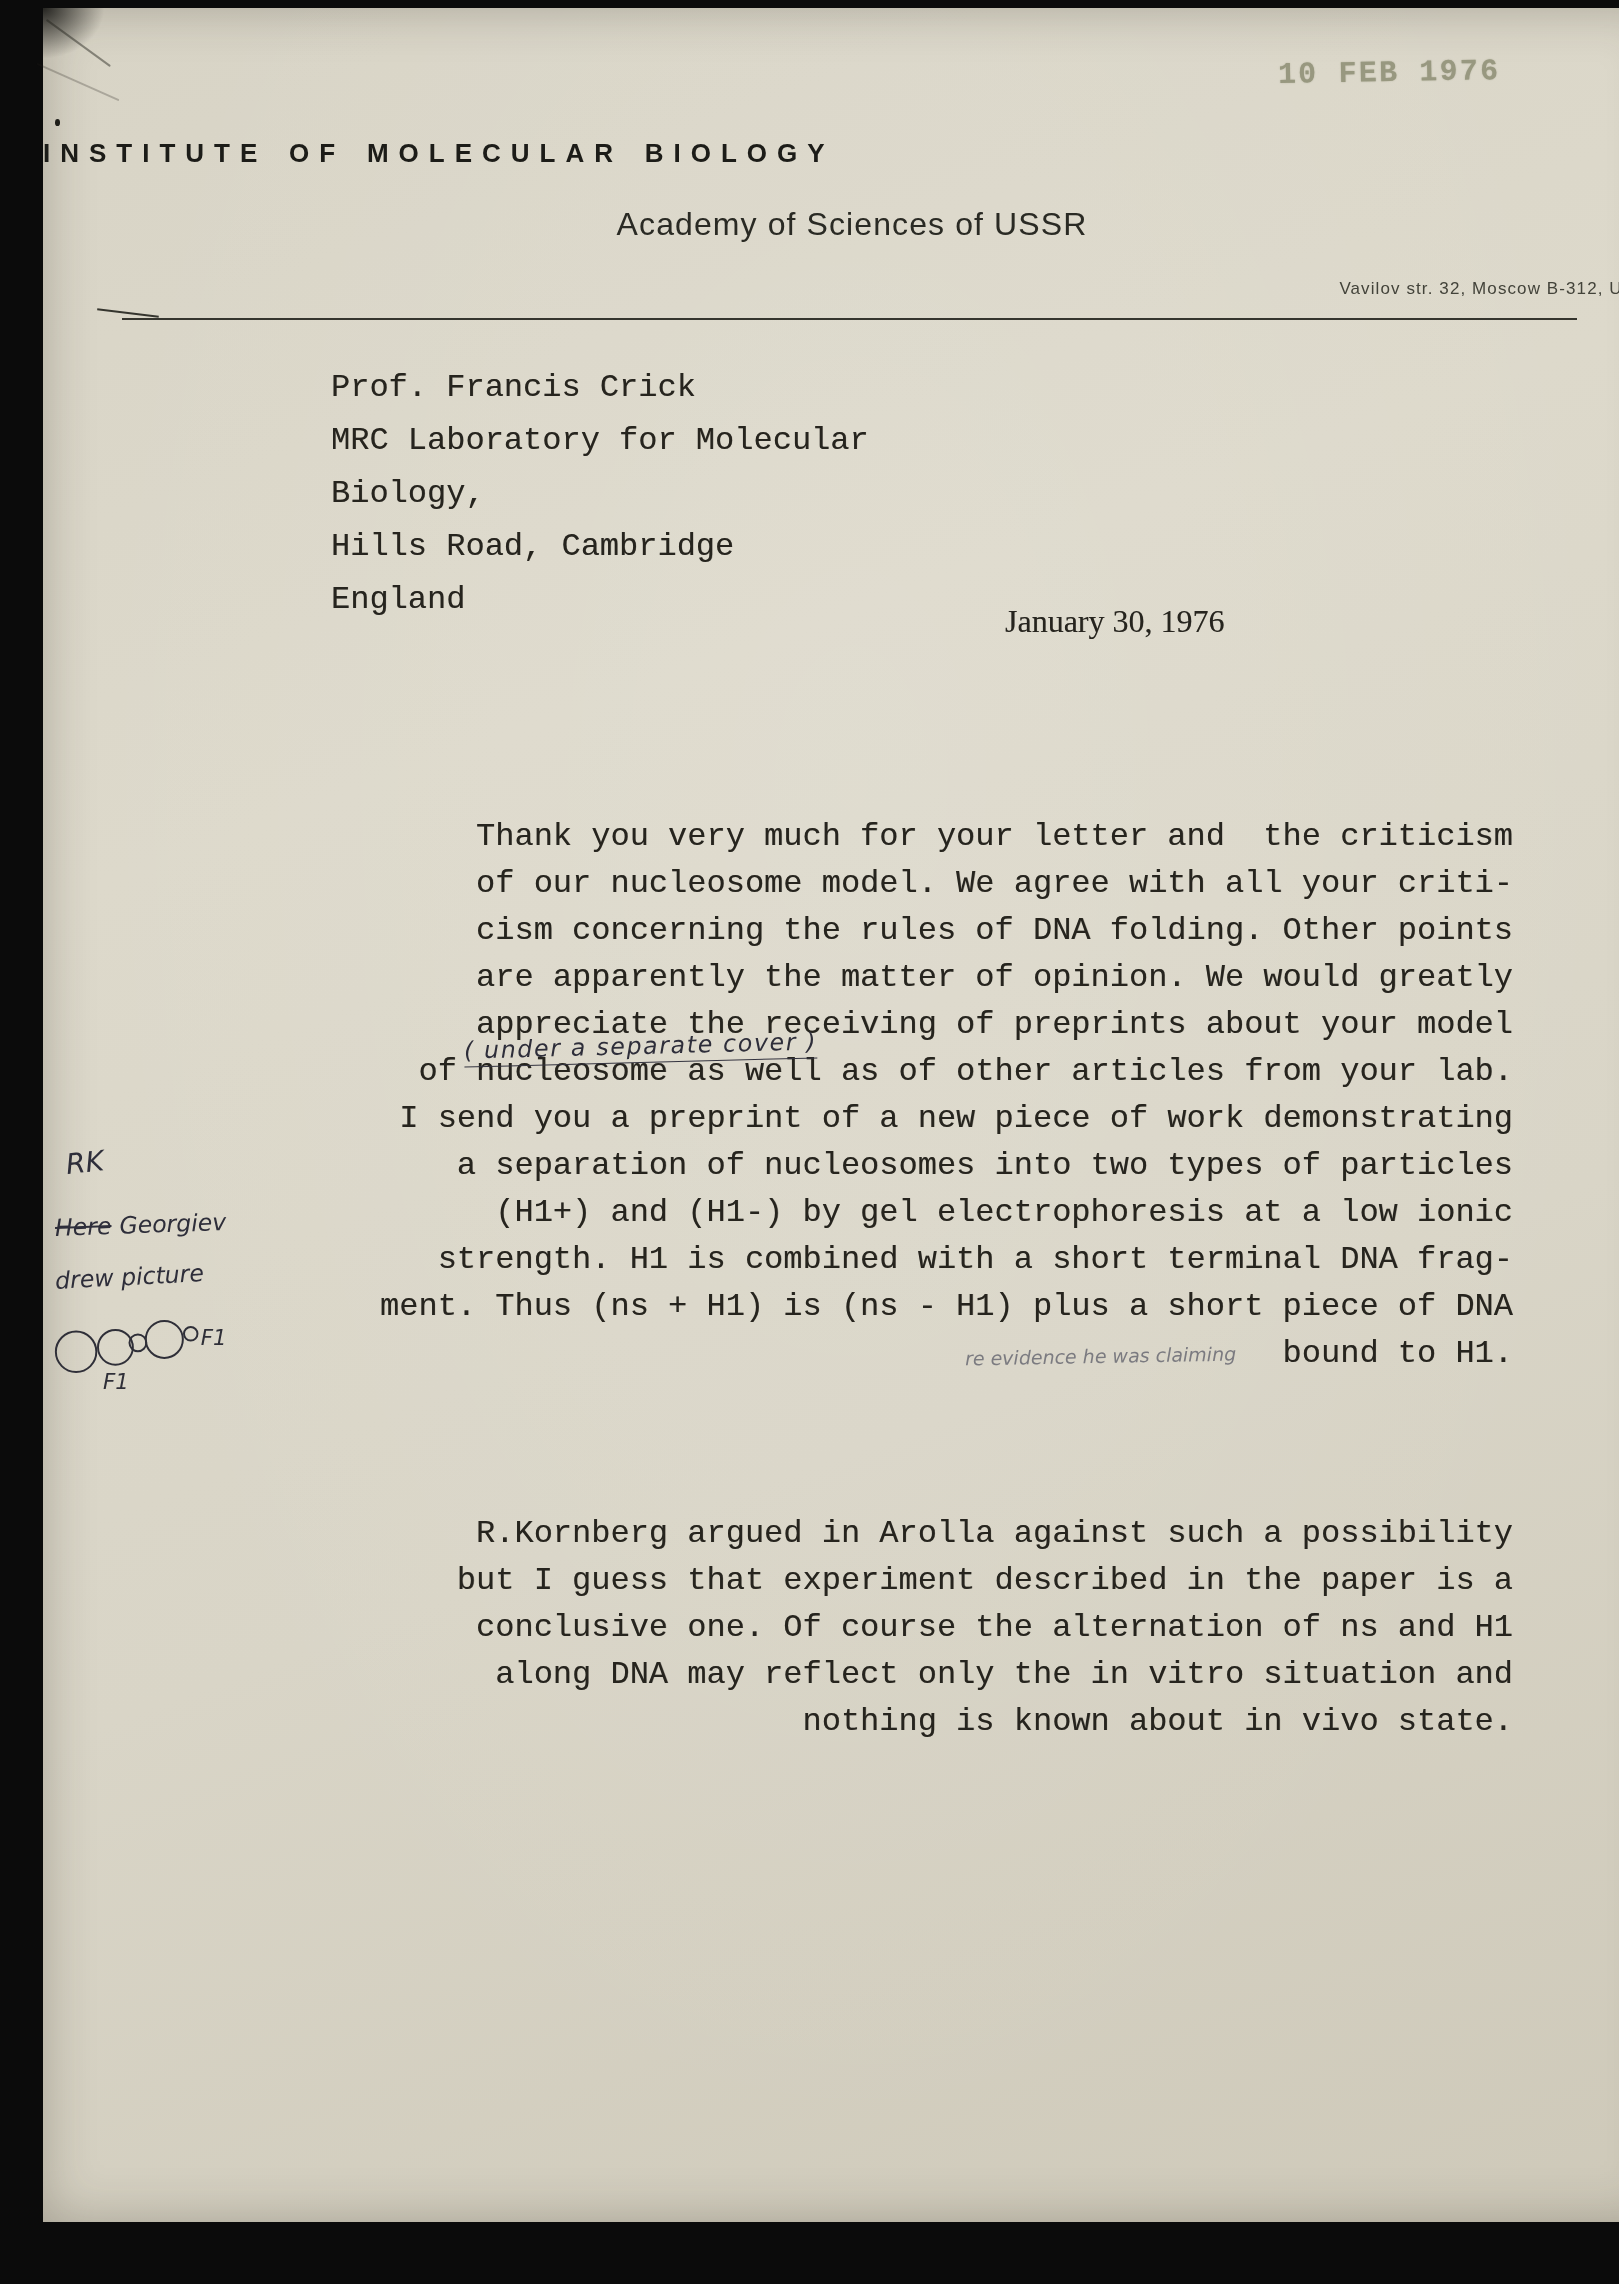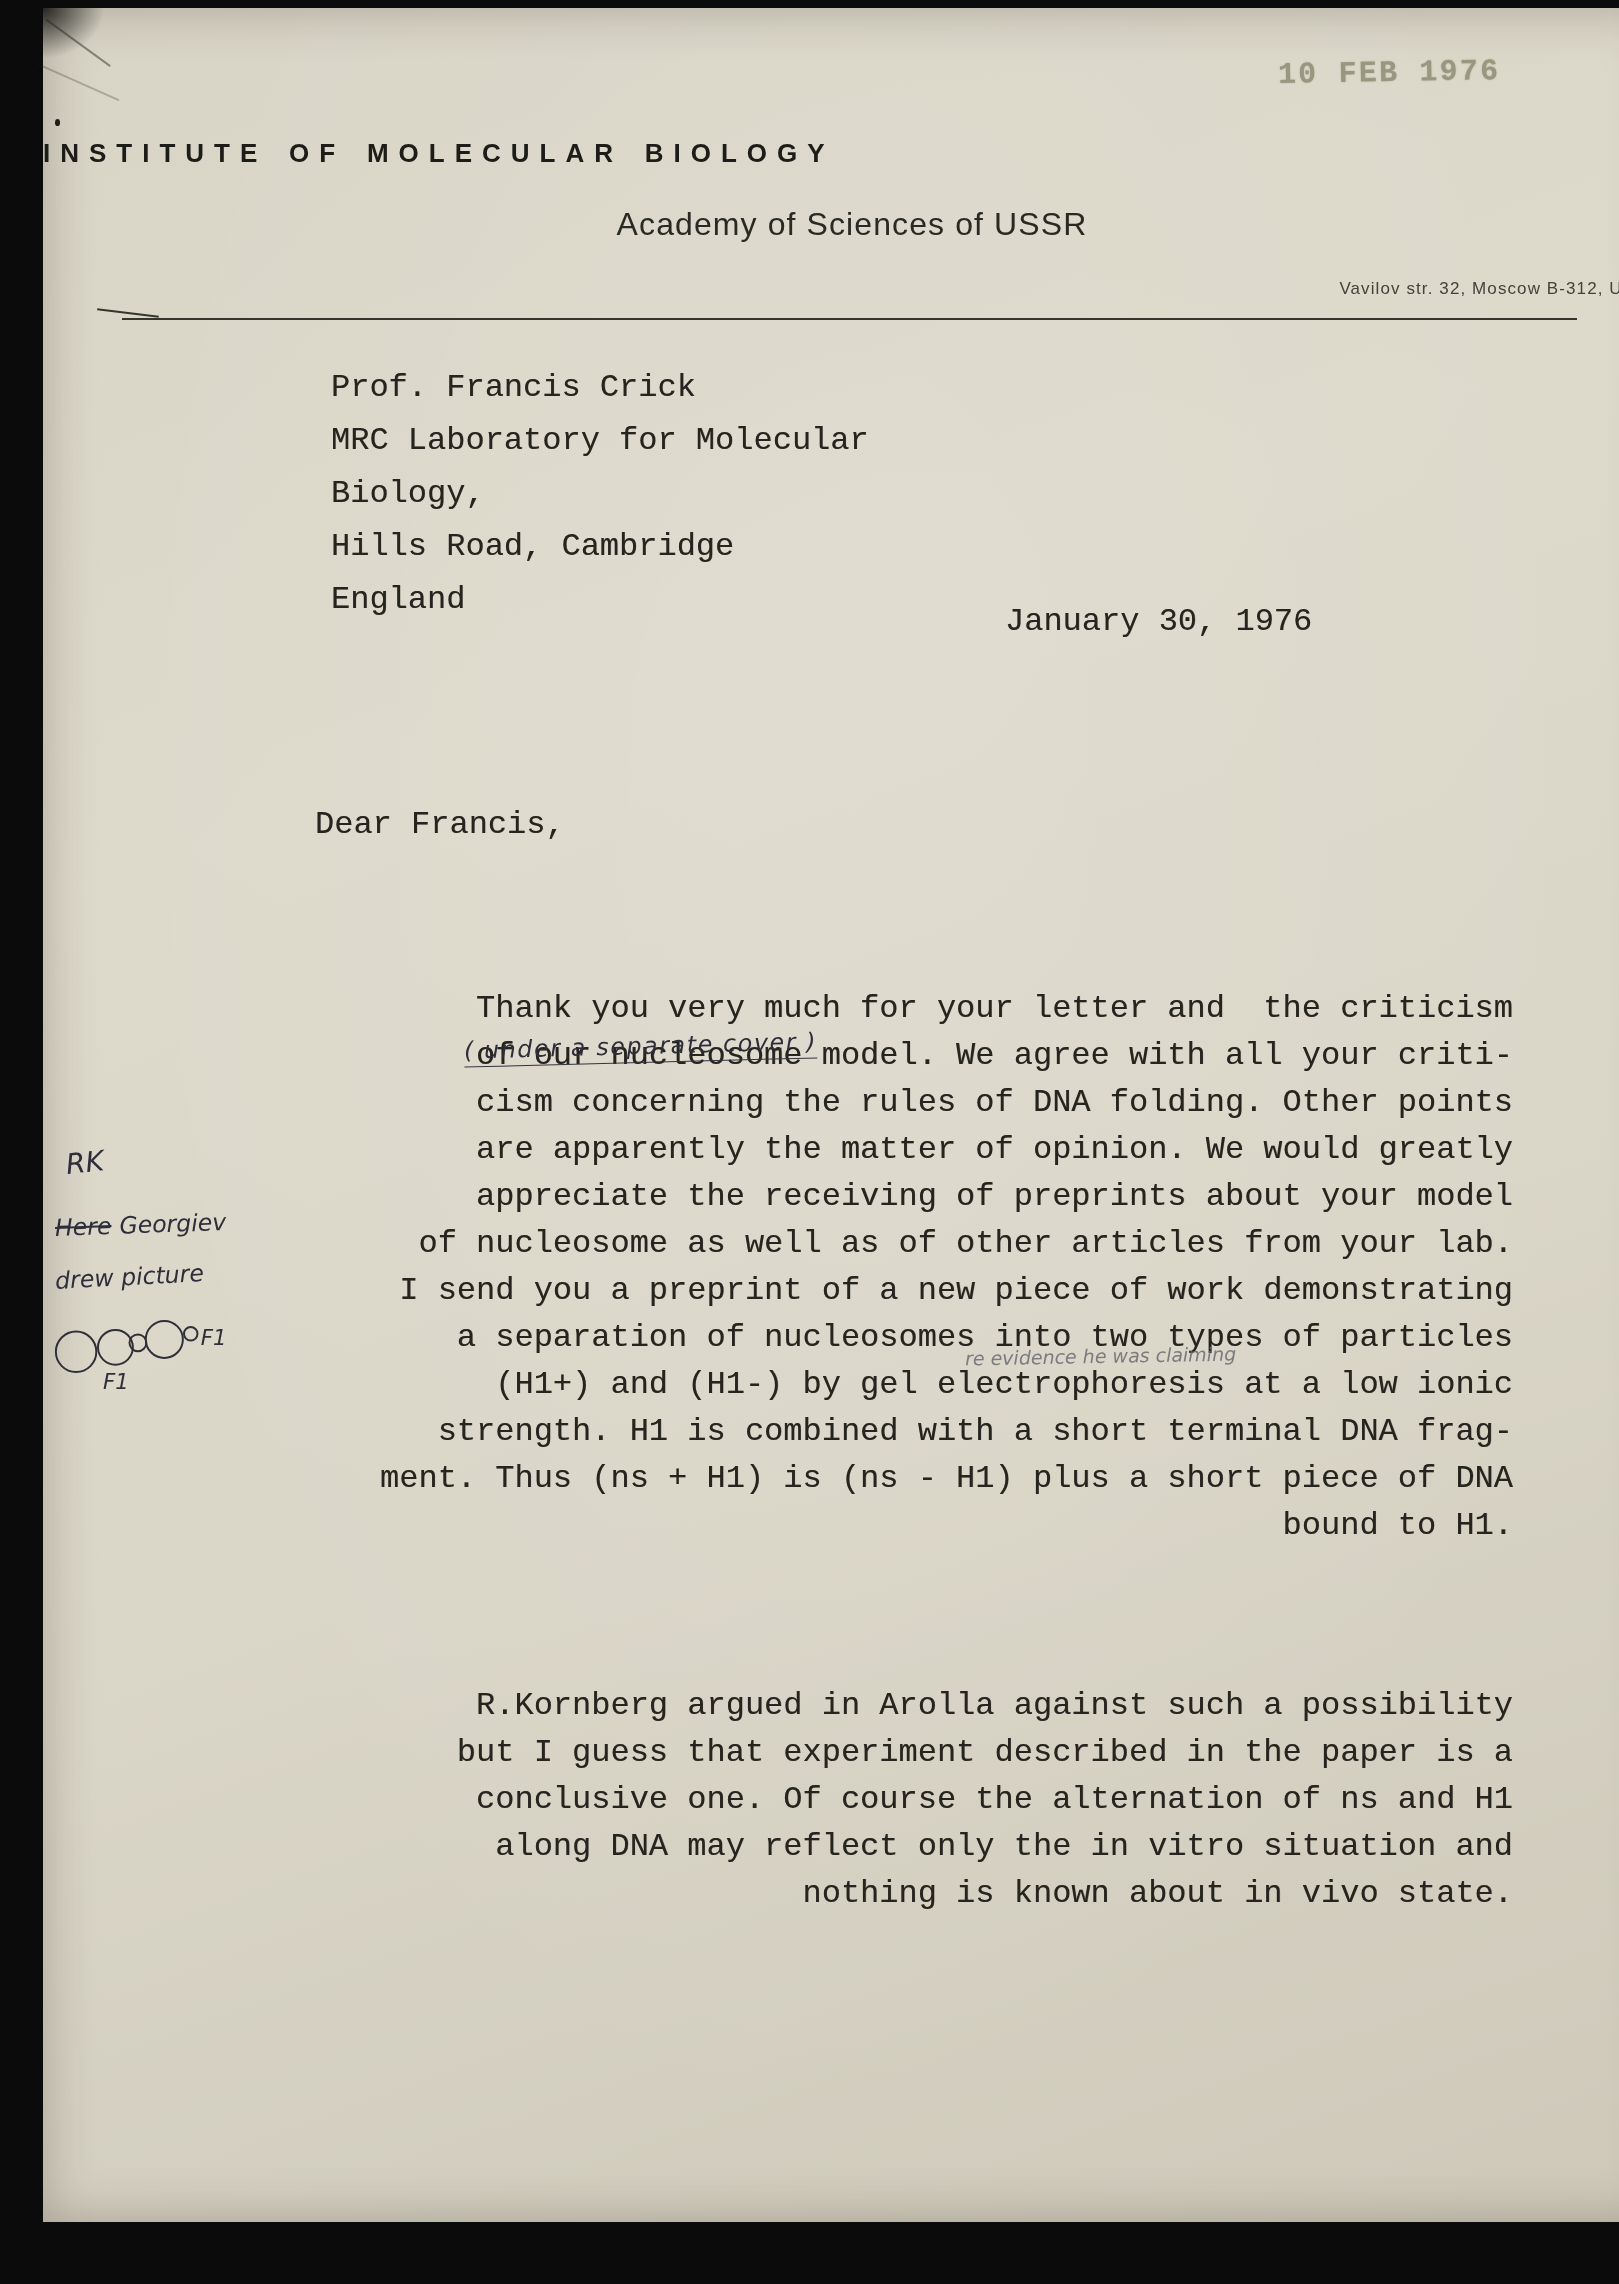--- a/index.html
+++ b/index.html
@@ -82,20 +82,21 @@
     text-shadow: 0.3px 0.3px 0 rgba(20,18,12,0.35);
     white-space: pre-wrap;
   }
   .recipient {
     position: absolute; left: 272px; top: 353px;
     font-size: 32px; line-height: 53px; margin-left: 16px;
   }
   .date-line {
     position: absolute; left: 962px; top: 595px;
     font-size: 32px;
+    font-family: Liberation Serif, serif;
   }
   .letter-flow {
     position: absolute; left: 272px; top: 699px; width: 1198px;
     font-size: 32px; line-height: 47px;
   }
   .salutation { margin: 0 0 31.5px 0; }
   .letter-flow p { margin: 12px 0 27px 0; text-align: right; }
 
   
   .hand {
@@ -153,21 +154,20 @@
 
     <div class="typed recipient">Prof. Francis Crick
 MRC Laboratory for Molecular
 Biology,
 Hills Road, Cambridge
 England</div>
 
     <div class="typed date-line">January 30, 1976</div>
 
     <div class="typed letter-flow">
-      <div class="salutation">Dear Francis,</div>
       <p>Thank you very much for your letter and  the criticism
 of our nucleosome model. We agree with all your criti-
 cism concerning the rules of DNA folding. Other points
 are apparently the matter of opinion. We would greatly
 appreciate the receiving of preprints about your model
 of nucleosome as well as of other articles from your lab.
 I send you a preprint of a new piece of work demonstrating
 a separation of nucleosomes into two types of particles
 (H1+) and (H1-) by gel electrophoresis at a low ionic
 strength. H1 is combined with a short terminal DNA frag-

